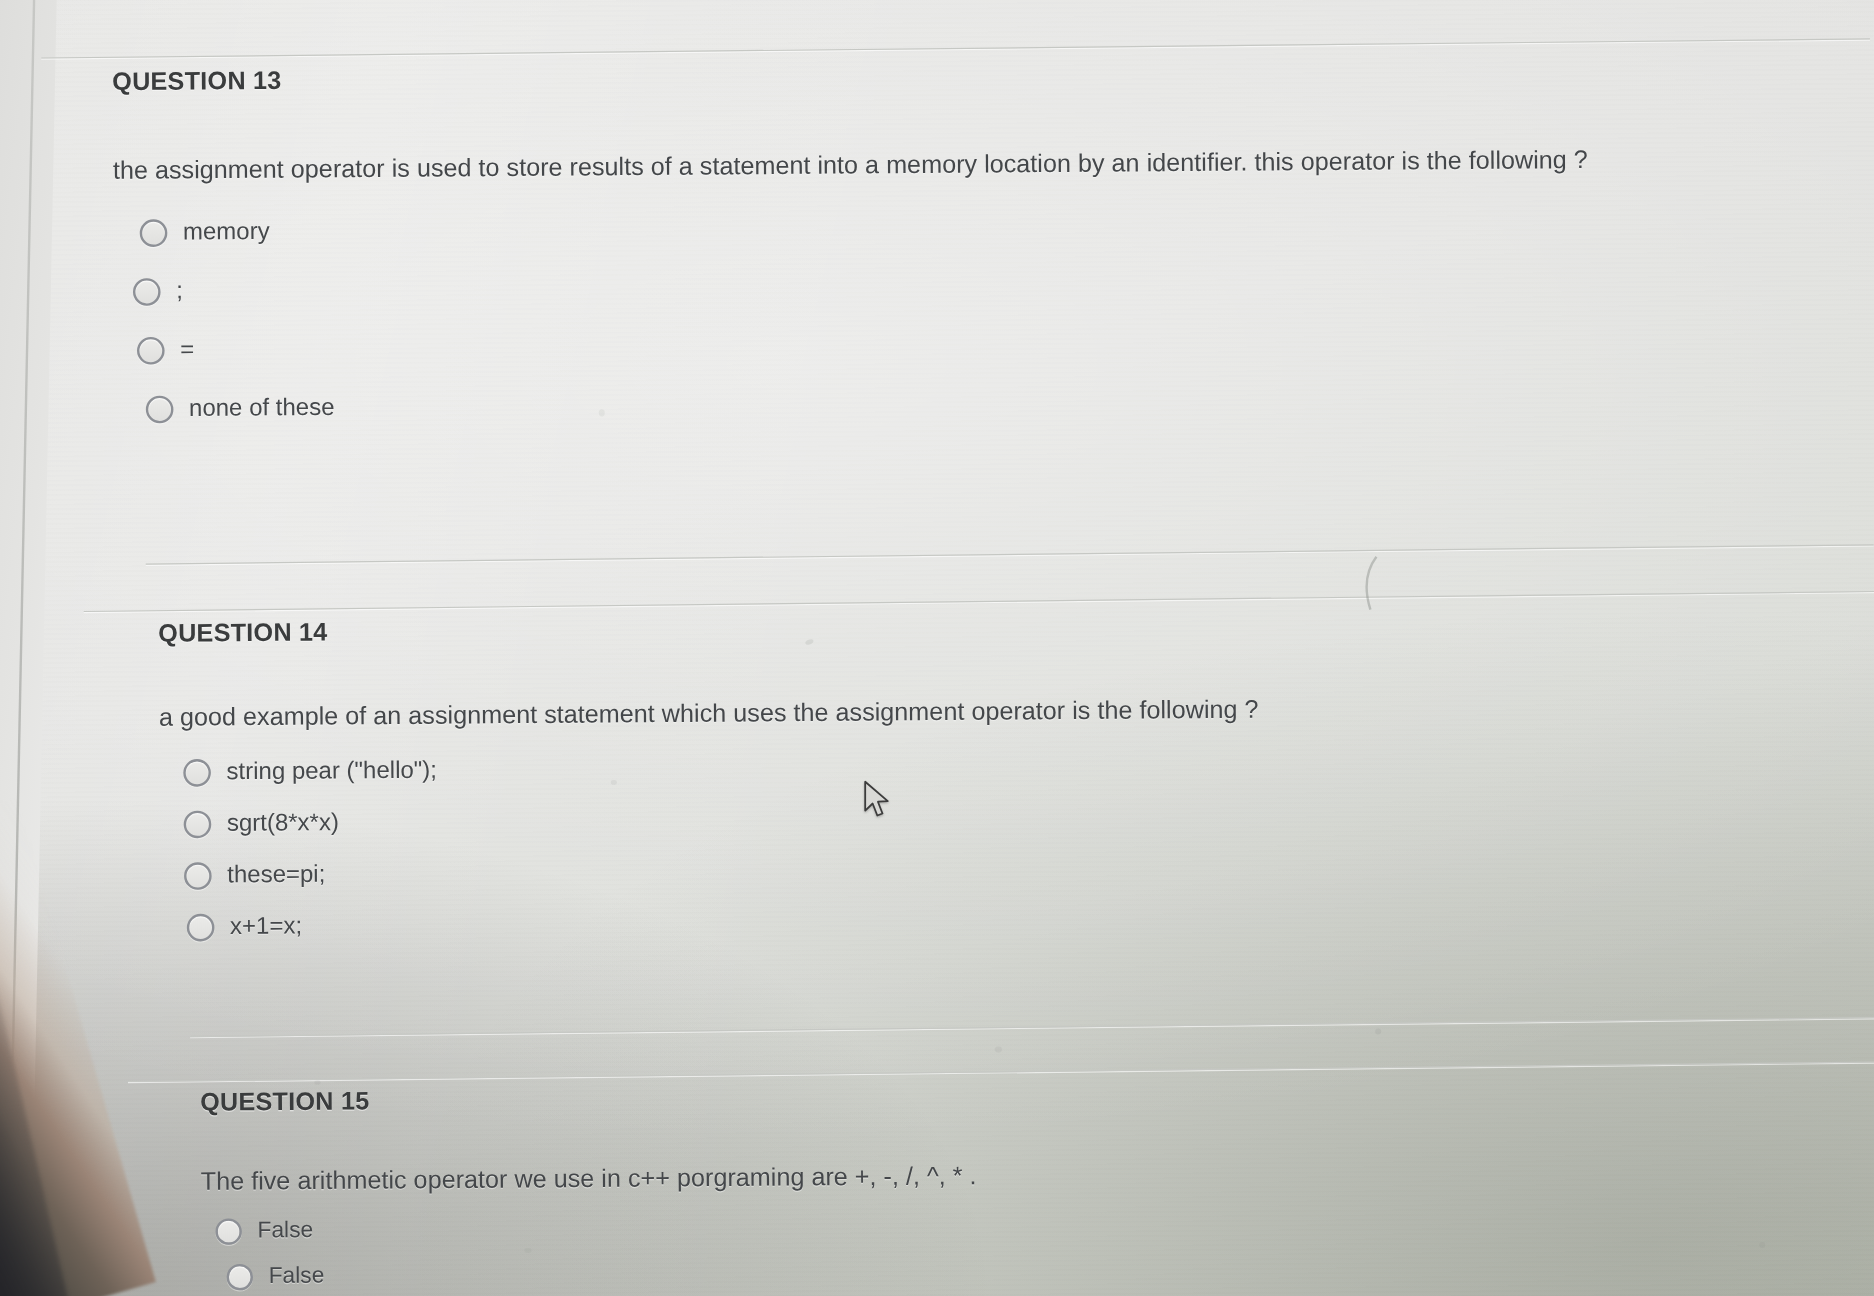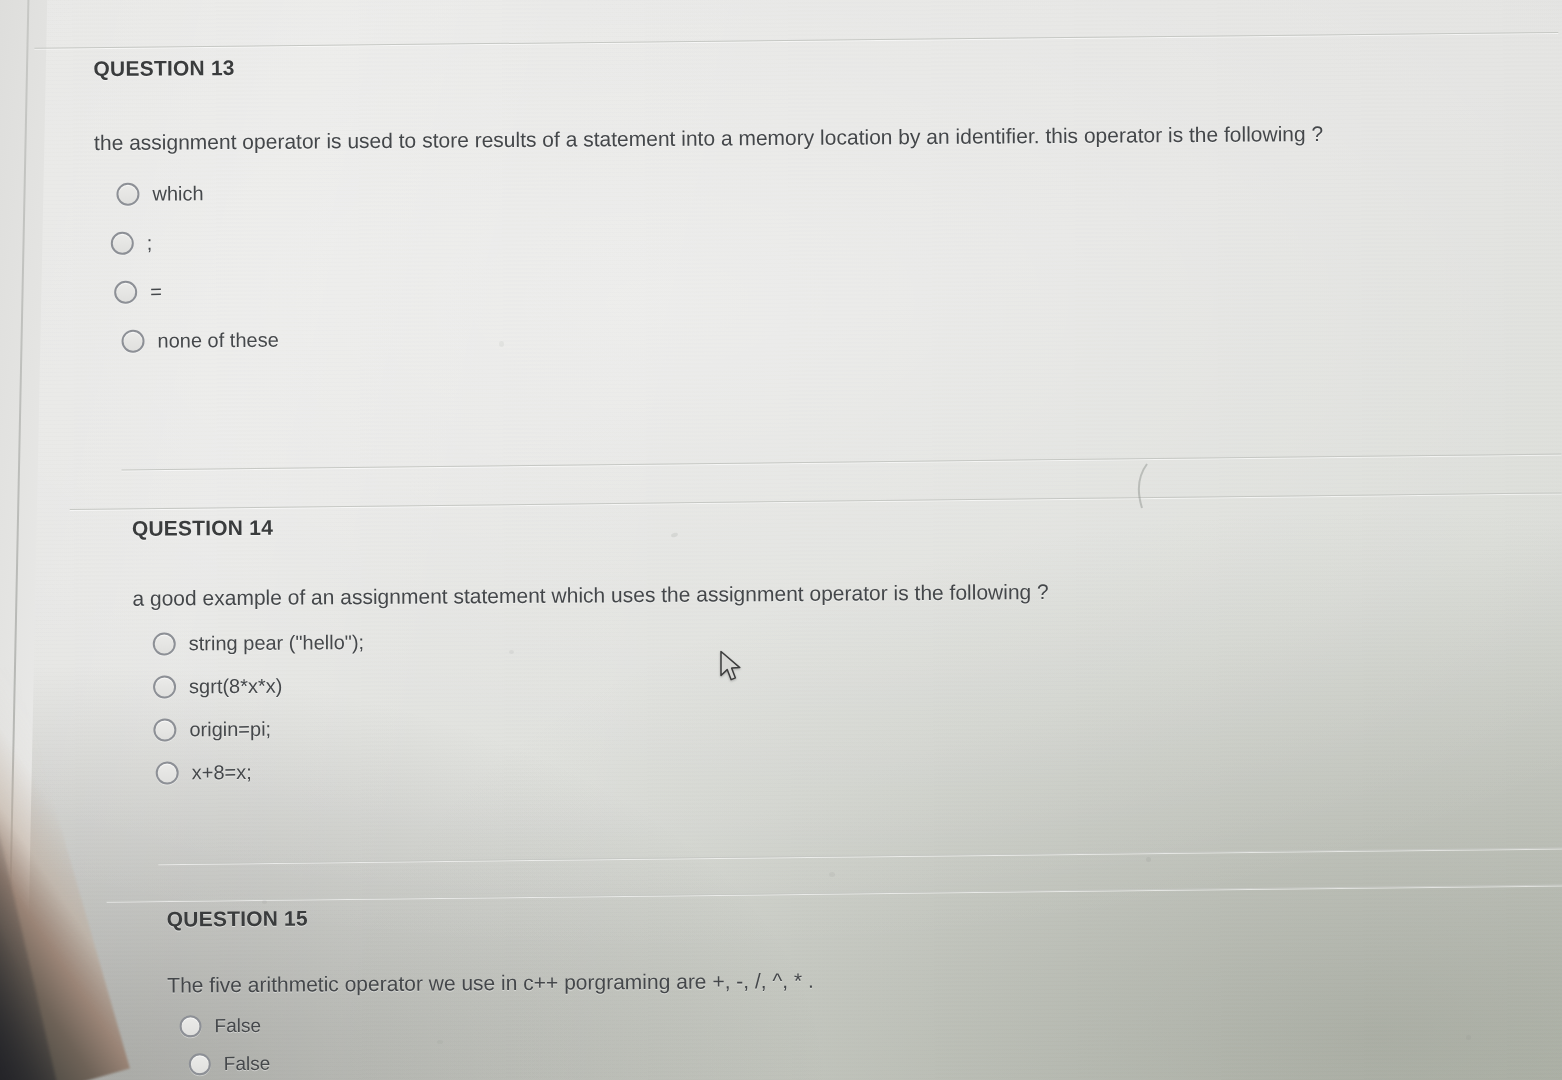--- a/index.html
+++ b/index.html
@@ -212,21 +212,21 @@
 
     <div class="hr" style="left:38px; top:40px; width:1524px; transform:rotate(-0.18deg);"></div>
 
     <div class="qblock" id="q13">
       <div class="qtitle">QUESTION 13</div>
       <div class="qtext">the assignment operator is used to store results of a statement into a memory location by an identifier. this operator is the following ?</div>
       <div class="options">
 
         <div class="opt">
           <span class="radio"></span>
-          <span class="opt-label">which</span>
+          <span class="opt-label">memory</span>
         </div>
 
         <div class="opt" style="margin-left:-6px;">
           <span class="radio"></span>
           <span class="opt-label">;</span>
         </div>
 
         <div class="opt" style="margin-left:-3px;">
           <span class="radio"></span>
           <span class="opt-label">=</span>
@@ -253,26 +253,26 @@
           <span class="opt-label">string pear ("hello");</span>
         </div>
 
         <div class="opt">
           <span class="radio"></span>
           <span class="opt-label">sgrt(8*x*x)</span>
         </div>
 
         <div class="opt">
           <span class="radio"></span>
-          <span class="opt-label">origin=pi;</span>
+          <span class="opt-label">these=pi;</span>
         </div>
 
         <div class="opt" style="margin-left:2px;">
           <span class="radio"></span>
-          <span class="opt-label">x+8=x;</span>
+          <span class="opt-label">x+1=x;</span>
         </div>
 
       </div>
     </div>
 
     <div class="hr" style="left:156px; top:856px; width:1406px; transform:rotate(-0.22deg);"></div>
     <div class="hr" style="left:104px; top:893px; width:1458px; transform:rotate(-0.22deg);"></div>
 
     <div class="qblock" id="q15">
       <div class="qtitle">QUESTION 15</div>

